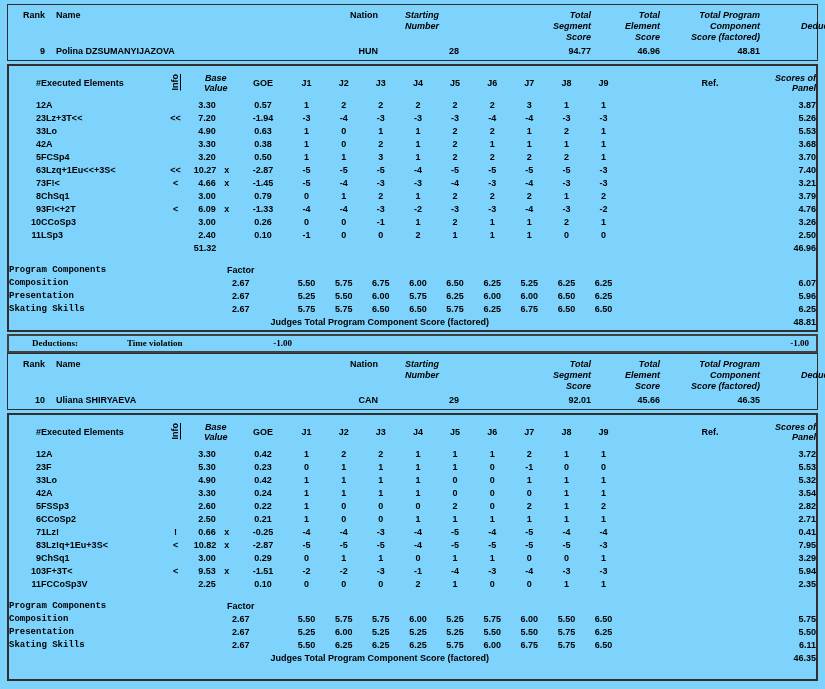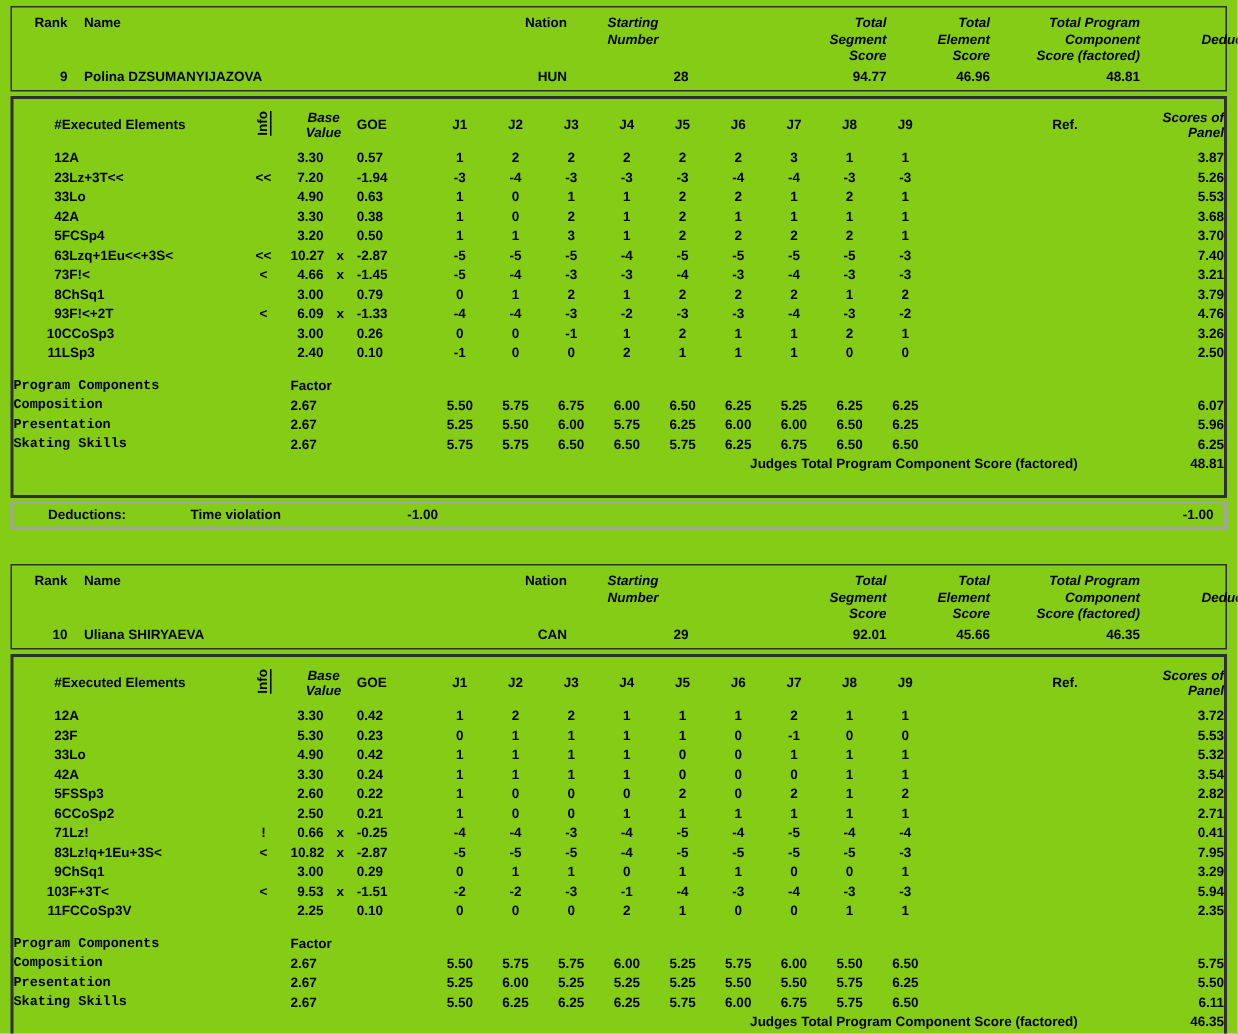--- a/index.html
+++ b/index.html
@@ -1,18 +1,18 @@
 <!DOCTYPE html>
 <html><head>
 <meta charset="utf-8">
 <style>
   html,body{margin:0;padding:0;background:#ffffff;}
   .sheet{
     width:825px;height:689px;box-sizing:border-box;
-    padding:4px 7px;background:#84cc16;color:#000;
+    padding:4px 7px;background:#7dd3fc;color:#000;
     font-family:"Liberation Sans","DejaVu Sans",sans-serif;
     font-weight:700;font-size:9px;line-height:13px;
   }
   .pre{white-space:pre-line;font-style:italic;}
   .hdr-box{border:1px solid #2f2f2f;height:55px;margin-bottom:3px;}
   .hdr-table{width:100%;height:100%;table-layout:fixed;border-collapse:collapse;}
   .hdr-table th{vertical-align:top;padding-top:5px;font-size:9px;line-height:11px;}
   .hdr-table td{vertical-align:bottom;padding-bottom:5px;}
   .h-rank{width:36px;text-align:right;}
   .h-name{width:264px;text-align:left;padding-left:10px;}
@@ -26,32 +26,32 @@
 
   .main-box{border:2px solid #2f2f2f;height:262px;margin-bottom:2px;padding-top:2px;box-sizing:content-box;overflow:hidden;}
   .el-table{width:100%;table-layout:fixed;border-collapse:collapse;}
   .el-table td,.el-table th{height:13px;padding:0;font-size:9px;line-height:12px;}
   .el-table thead th{height:30px;vertical-align:middle;line-height:10px;}
   .c-num{width:32px;text-align:right;padding-right:2px;}
   .c-name{width:116px;text-align:left;padding-left:8px;}
   .c-info{width:36px;text-align:center;}
   .c-bv{width:44px;text-align:right;}
   .c-x{width:14px;text-align:center;}
-  .c-goe{width:50px;text-align:left;padding-right:2px;}
+  .c-goe{width:50px;text-align:center;padding-right:2px;}
   .c-j{width:37px;text-align:center;}
   .c-ref{width:96px;text-align:right;}
   .c-panel{width:97px;text-align:right;padding-right:7px;}
   .bv-head{text-align:center;padding-left:8px;}
   .v-info{writing-mode:vertical-rl;transform:rotate(180deg);text-decoration:underline;display:inline-block;line-height:9px;}
   .total-row td{font-weight:700;}
   .spacer td{height:9px;}
   .pc-label{ text-align:left;padding-left:40px;font-family:Liberation Mono, monospace;}
-  .jt-label{text-align:right;padding-left:8px;}
-
-  .ded-box{border:2px solid #a3a3a3;height:15px;margin-bottom:23px;display:flex;align-items:center;box-sizing:content-box;}
+  .jt-label{text-align:center;padding-left:8px;}
+
+  .ded-box{border:2px solid #404040;height:15px;margin-bottom:0;display:flex;align-items:center;box-sizing:content-box;font-family:Liberation Serif, serif;}
   .ded-label{margin-left:23px;width:95px;}
   .ded-detail{width:110px;}
   .ded-value{width:55px;text-align:right;}
   .ded-total{margin-left:auto;margin-right:7px;text-align:right;}
 </style>
 </head>
 <body>
 
 <div class="sheet">
 
@@ -329,20 +329,26 @@
             <td class="c-j">1</td>
             <td class="c-j">1</td>
             <td class="c-j">1</td>
             <td class="c-j">0</td>
             <td class="c-j">0</td>
             <td class="c-ref"></td>
             <td class="c-panel">2.50</td>
           </tr>
         </tbody>
       <tbody>
+        <tr class="total-row">
+          <td colspan="3"></td>
+          <td class="c-bv">51.32</td>
+          <td colspan="12"></td>
+          <td class="c-panel">46.96</td>
+        </tr>
         <tr class="spacer">
             <td colspan="17"></td>
           </tr>
         <tr>
           <td colspan="3" class="pc-label">Program Components</td>
           <td colspan="3" class="c-goe">Factor</td>
           <td colspan="11"></td>
         </tr>
       </tbody>
       <tbody>

